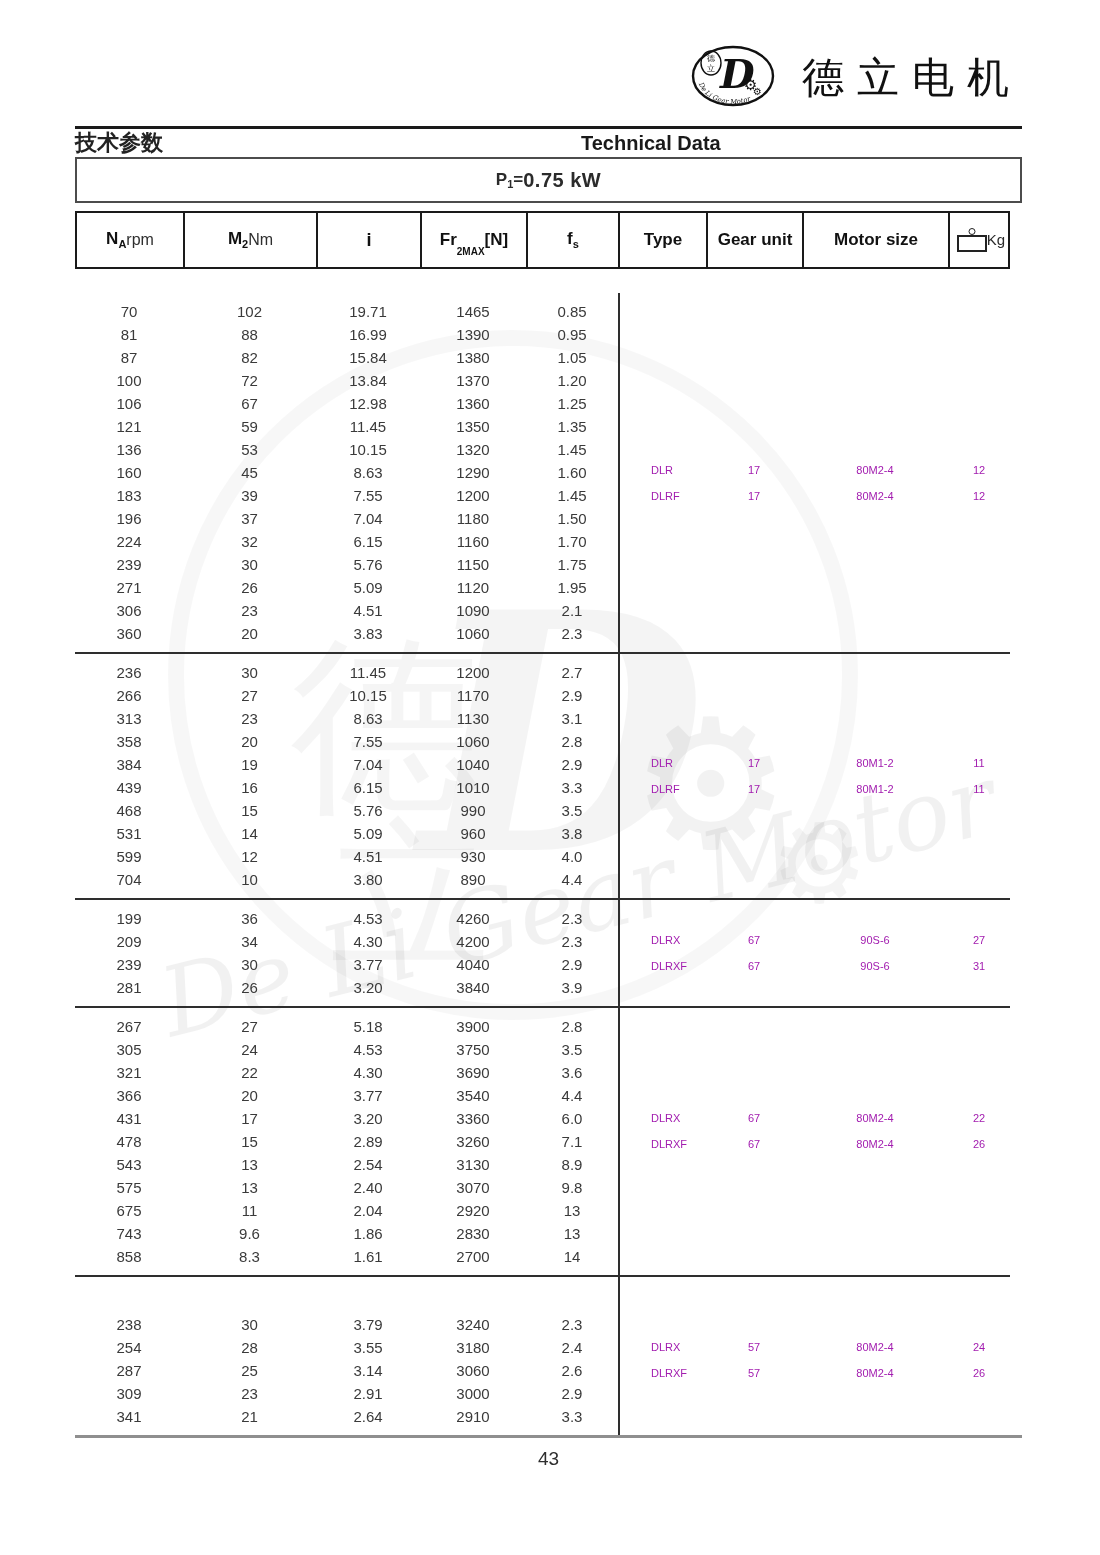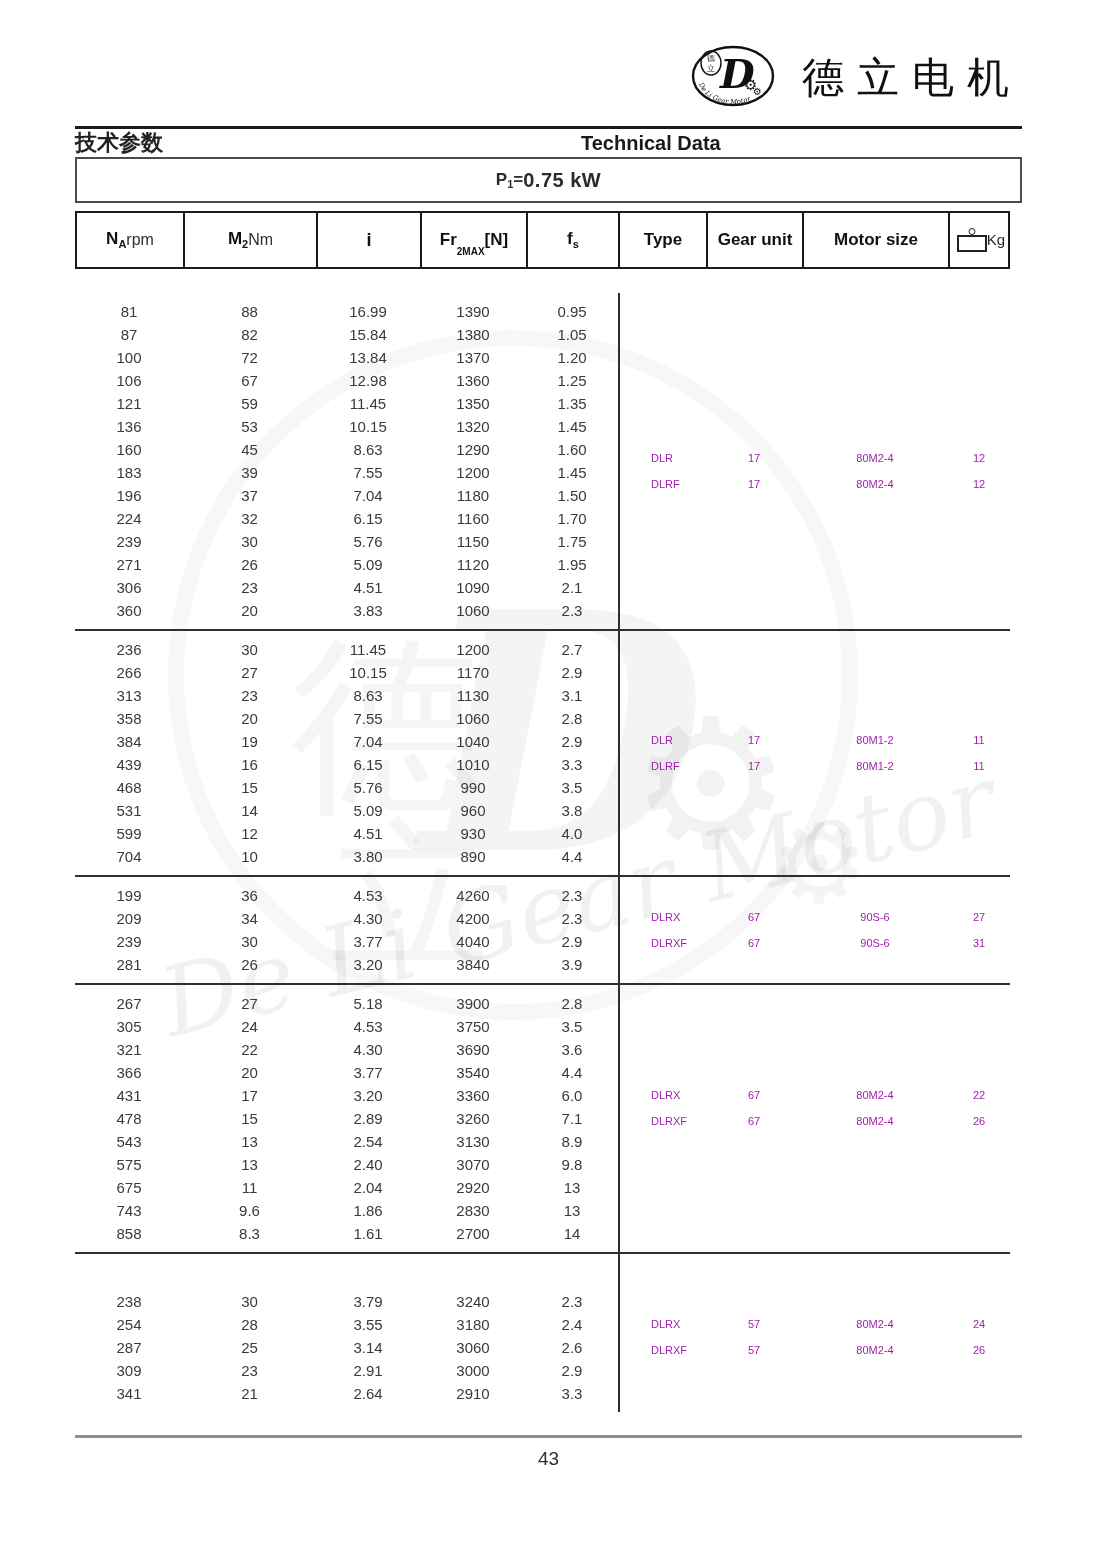--- a/index.html
+++ b/index.html
@@ -163,20 +163,27 @@
       </div>
       <div class="th">
         <div class="kg-icon"></div>
         <div class="kg-label">Kg</div>
       </div>
     </div>
 
     <div class="tbody" id="table-body">
         <div class="block">
           <div class="data-row">
+            <div class="cell">70</div>
+            <div class="cell">102</div>
+            <div class="cell">19.71</div>
+            <div class="cell">1465</div>
+            <div class="cell">0.85</div>
+          </div>
+          <div class="data-row">
             <div class="cell">81</div>
             <div class="cell">88</div>
             <div class="cell">16.99</div>
             <div class="cell">1390</div>
             <div class="cell">0.95</div>
           </div>
           <div class="data-row">
             <div class="cell">87</div>
             <div class="cell">82</div>
             <div class="cell">15.84</div>

